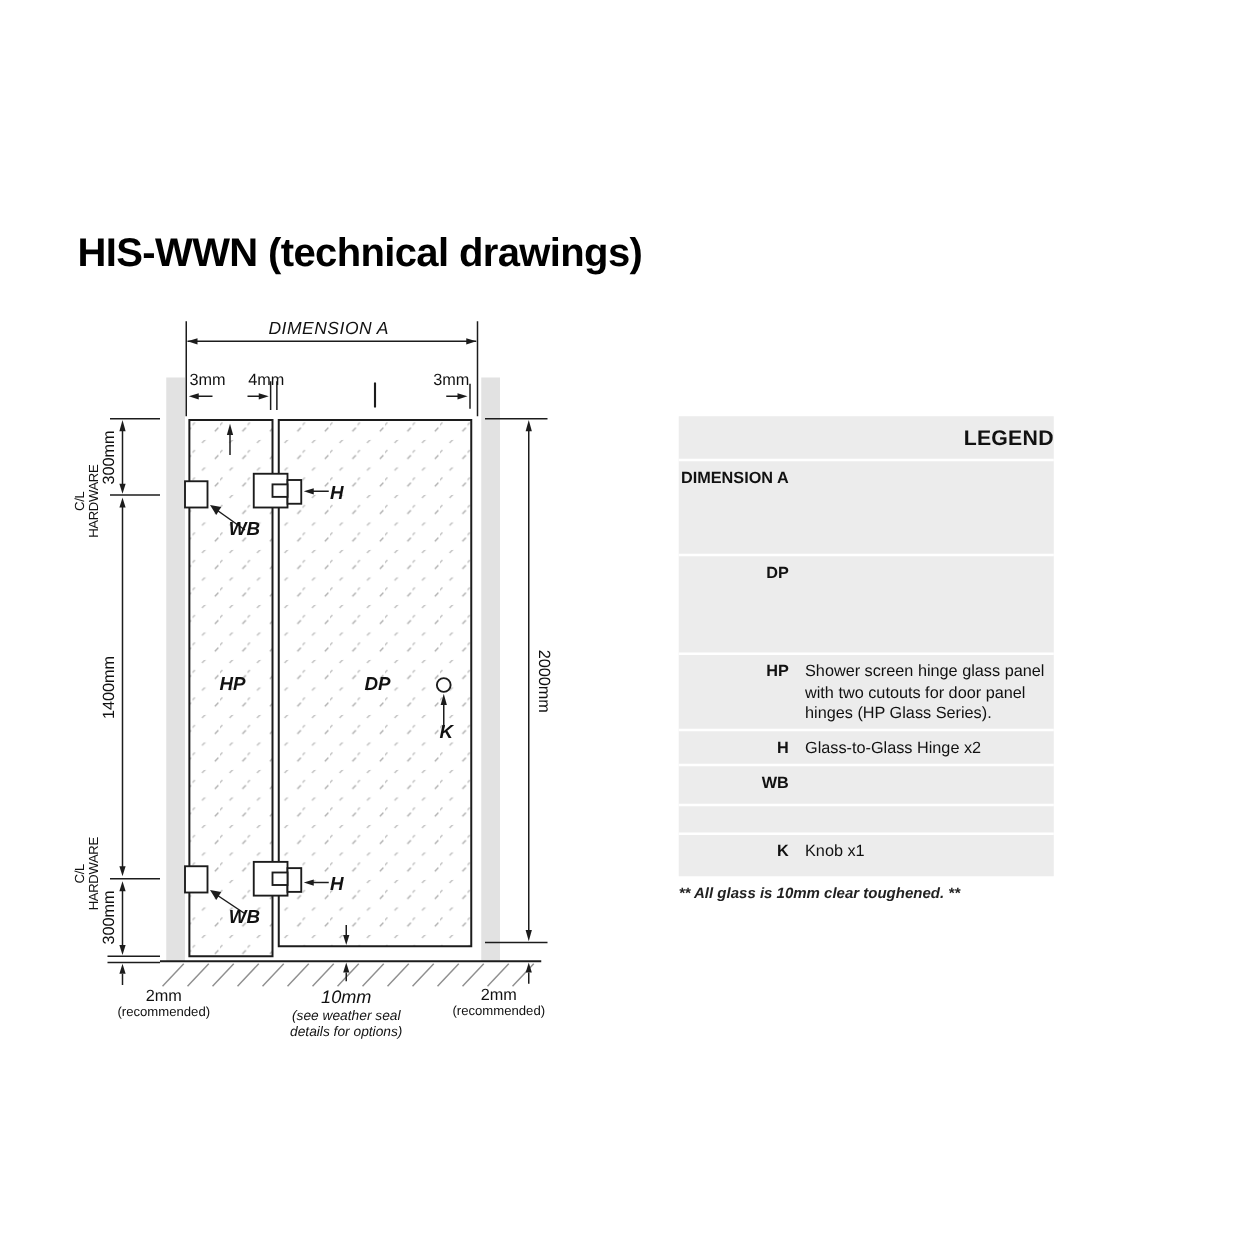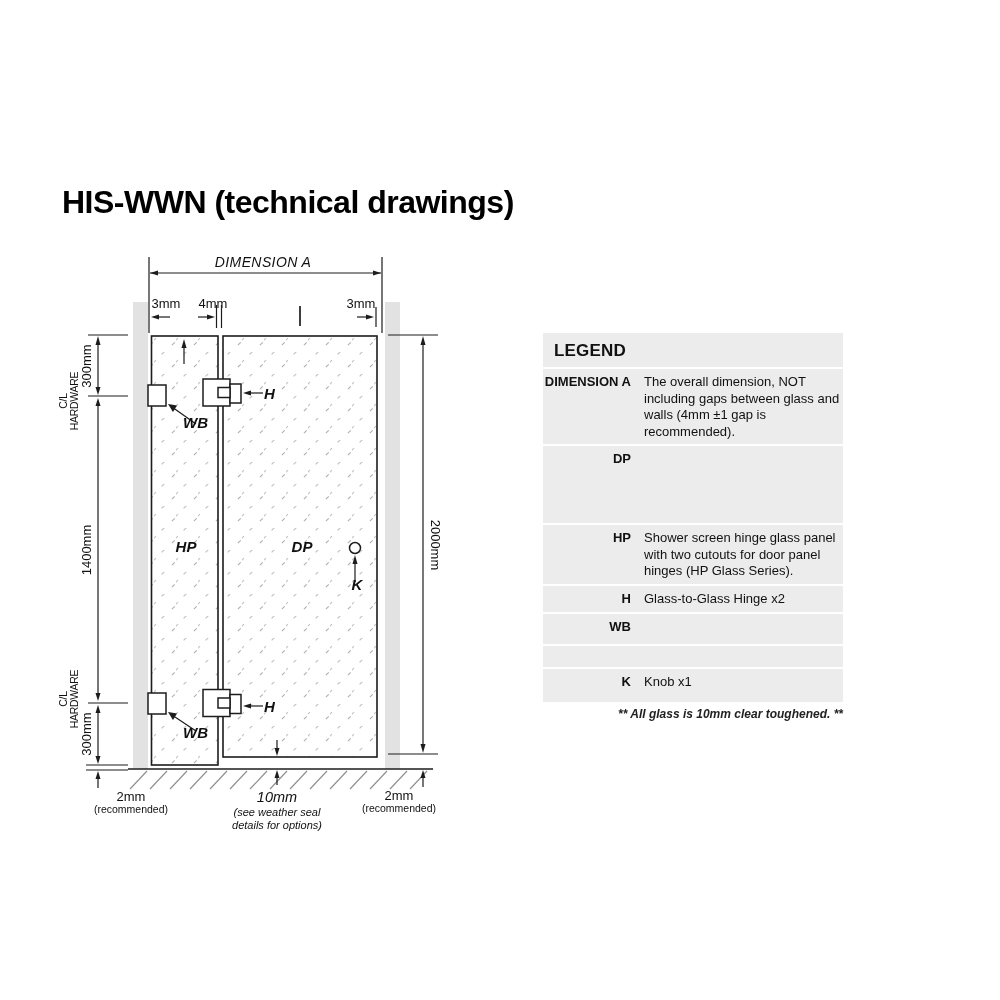--- a/index.html
+++ b/index.html
@@ -4,28 +4,28 @@
 <style>
   html,body{margin:0;padding:0;background:#fff;}
   .canvas{position:relative;width:1000px;height:996px;background:#fff;overflow:hidden;
           font-family:"Liberation Sans",sans-serif;color:#111;}
   .page-title{position:absolute;left:62px;top:186px;margin:0;font-size:32px;font-weight:bold;
               letter-spacing:-0.5px;color:#000;line-height:1;white-space:nowrap;}
   .drawing-svg{position:absolute;left:0;top:0;}
 
   
   .legend{position:absolute;left:543px;top:333px;width:300px;background:#ececec;}
-  .legend-head{padding:8px 0 6px 11px;font-size:17px;font-weight:bold;letter-spacing:.2px;}
+  .legend-head{padding:8px 0 6px 11px;font-size:17px;font-weight:bold;letter-spacing:.2px;text-align:right;}
   .lrow{display:flex;border-top:2px solid #fff;padding:5px 0 4px 0;}
   .term{flex:none;width:88px;text-align:right;font-weight:bold;font-size:13px;line-height:16.5px;}
   .def{margin-left:13px;width:197px;font-size:13px;line-height:16.5px;}
   .r0{min-height:65px}.r1{min-height:68px}.r2{min-height:50px}.r3{min-height:14px}
   .r4{min-height:21px}.r5{min-height:12px}.r6{min-height:24px}
   .nowrap .def{white-space:nowrap;overflow:visible;}
-  .legend-foot{position:absolute;left:543px;top:707px;width:300px;text-align:right;
+  .legend-foot{position:absolute;left:543px;top:707px;width:300px;text-align:left;
                font-style:italic;font-weight:600;font-size:12px;color:#222;}
 
   
   .ln{stroke:#1c1c1c;stroke-width:1.2;fill:none;}
   .ln-thick{stroke:#1c1c1c;stroke-width:1.7;fill:none;}
   .ah{fill:#1c1c1c;stroke:none;}
   .glass{stroke:#1c1c1c;stroke-width:1.6;}
   .hw{fill:#fff;stroke:#1c1c1c;stroke-width:1.5;}
   text{fill:#111;font-family:"Liberation Sans",sans-serif;}
   .t-dim{font-size:13px;}
@@ -209,21 +209,20 @@
       <text class="t-dim" x="399" y="800" text-anchor="middle">2mm</text>
       <text class="t-note" x="399" y="812" text-anchor="middle">(recommended)</text>
     </g>
   </svg>
 
   <aside class="legend">
     <div class="legend-head">LEGEND</div>
 
     <div class="lrow r0">
       <div class="term">DIMENSION A</div>
-      <div class="def">The overall dimension, NOT including gaps between glass and walls (4mm ±1 gap is recommended).</div>
     </div>
     <div class="lrow r1">
       <div class="term">DP</div>
     </div>
     <div class="lrow r2">
       <div class="term">HP</div>
       <div class="def">Shower screen hinge glass panel with two cutouts for door panel hinges (HP Glass Series).</div>
     </div>
     <div class="lrow r3">
       <div class="term">H</div>

